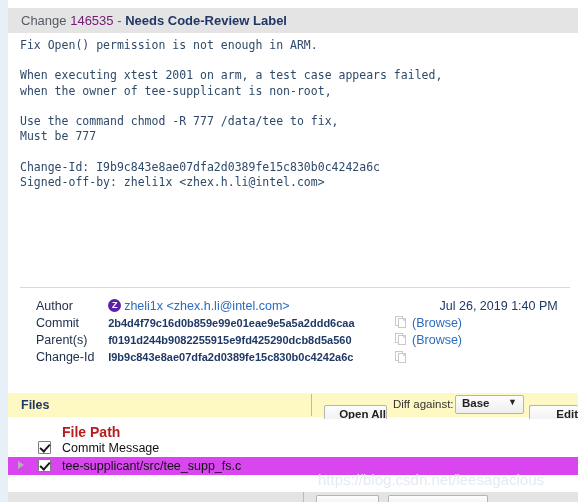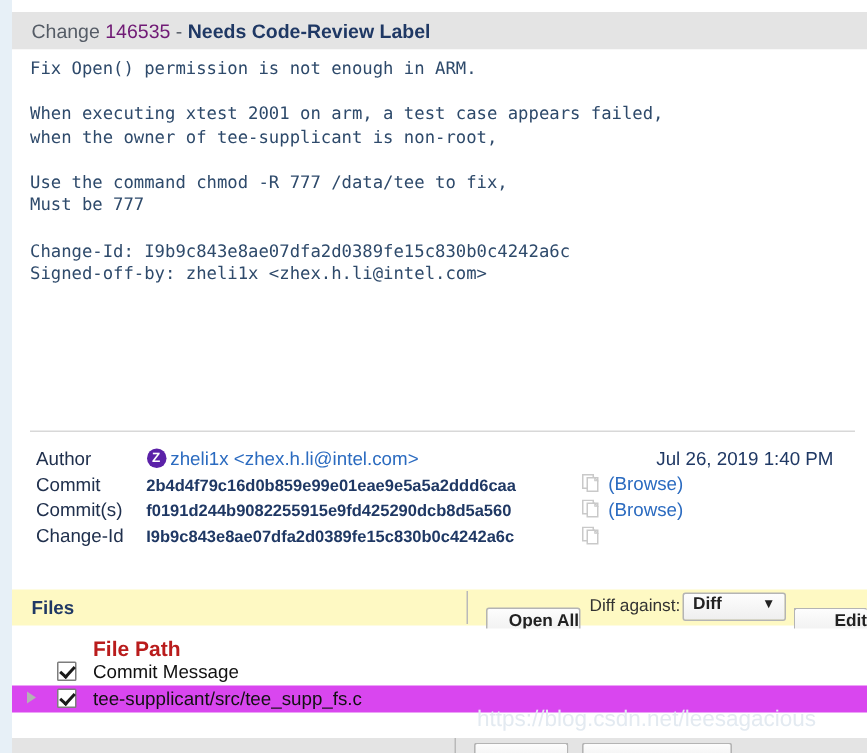--- a/index.html
+++ b/index.html
@@ -109,21 +109,21 @@
   }
   .meta td {
     padding: 0;
     height: 17px;
     vertical-align: middle;
     white-space: nowrap;
     color: #1f3864;
   }
   .meta td.key {
     width: 80px;
-    padding-left: 16px;
+    padding-left: 28px;
     color: #20304d;
     margin-top: 32px;
   }
   .meta td.val {
     width: 310px;
   }
   .meta td.extra {
     width: 70px;
   }
   .meta td.date {
@@ -398,21 +398,21 @@
               <span class="copy-icon">
                 <svg width="13" height="13" viewBox="0 0 13 13">
                   <rect x="0.5" y="0.5" width="7" height="9" fill="#ffffff" stroke="#c9c9c9"></rect>
                   <rect x="3.5" y="2.5" width="7" height="9" fill="#ffffff" stroke="#c9c9c9"></rect>
                   <path d="M8.5 2.5 L10.5 4.5 L8.5 4.5 Z" fill="#e8e8e8" stroke="#c9c9c9" stroke-width="0.7"></path>
                 </svg>
               </span><span class="browse">(Browse)</span>
             </td>
           </tr>
           <tr>
-            <td class="key">Commit(s)</td>
+            <td class="key">Parent(s)</td>
             <td class="val">
               <span class="hash">f0191d244b9082255915e9fd425290dcb8d5a560</span>
             </td>
             <td class="extra" colspan="2">
               <span class="copy-icon">
                 <svg width="13" height="13" viewBox="0 0 13 13">
                   <rect x="0.5" y="0.5" width="7" height="9" fill="#ffffff" stroke="#c9c9c9"></rect>
                   <rect x="3.5" y="2.5" width="7" height="9" fill="#ffffff" stroke="#c9c9c9"></rect>
                   <path d="M8.5 2.5 L10.5 4.5 L8.5 4.5 Z" fill="#e8e8e8" stroke="#c9c9c9" stroke-width="0.7"></path>
                 </svg>
@@ -437,21 +437,21 @@
         </tbody>
       </table>
     </div>
 
     <div class="files-bar">
       <span class="files-title">Files</span>
       <span class="bar-sep"></span>
       <div class="btn btn-open-all">Open All</div>
       <span class="diff-label">Diff against:</span>
       <div class="diff-select">
-        <span class="sel-text">Diff</span>
+        <span class="sel-text">Base</span>
         <span class="caret">▼</span>
       </div>
       <div class="btn btn-edit">Edit</div>
     </div>
 
     <div class="file-head">
       <span class="fp">File Path</span>
     </div>
 
     <div class="file-row row-1">

